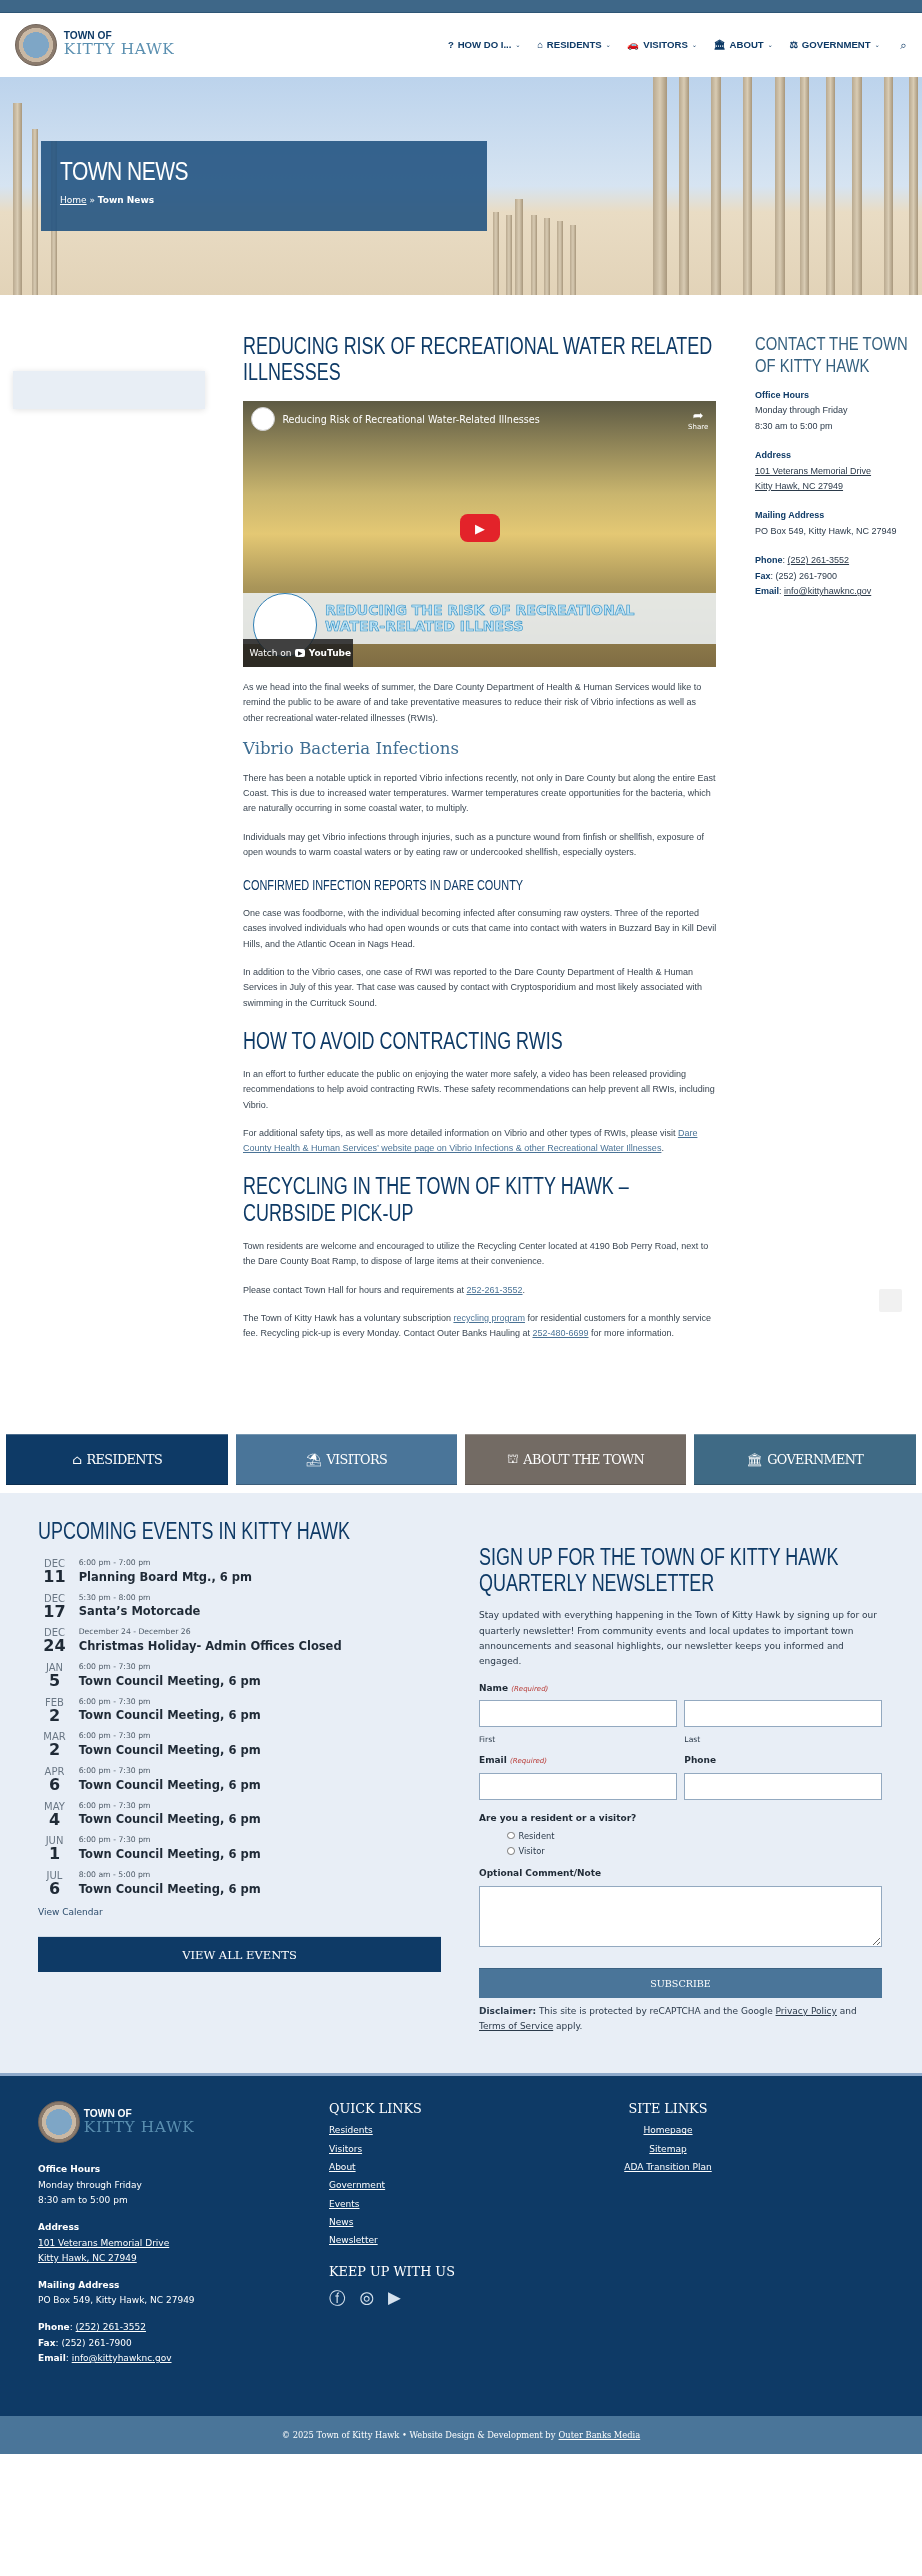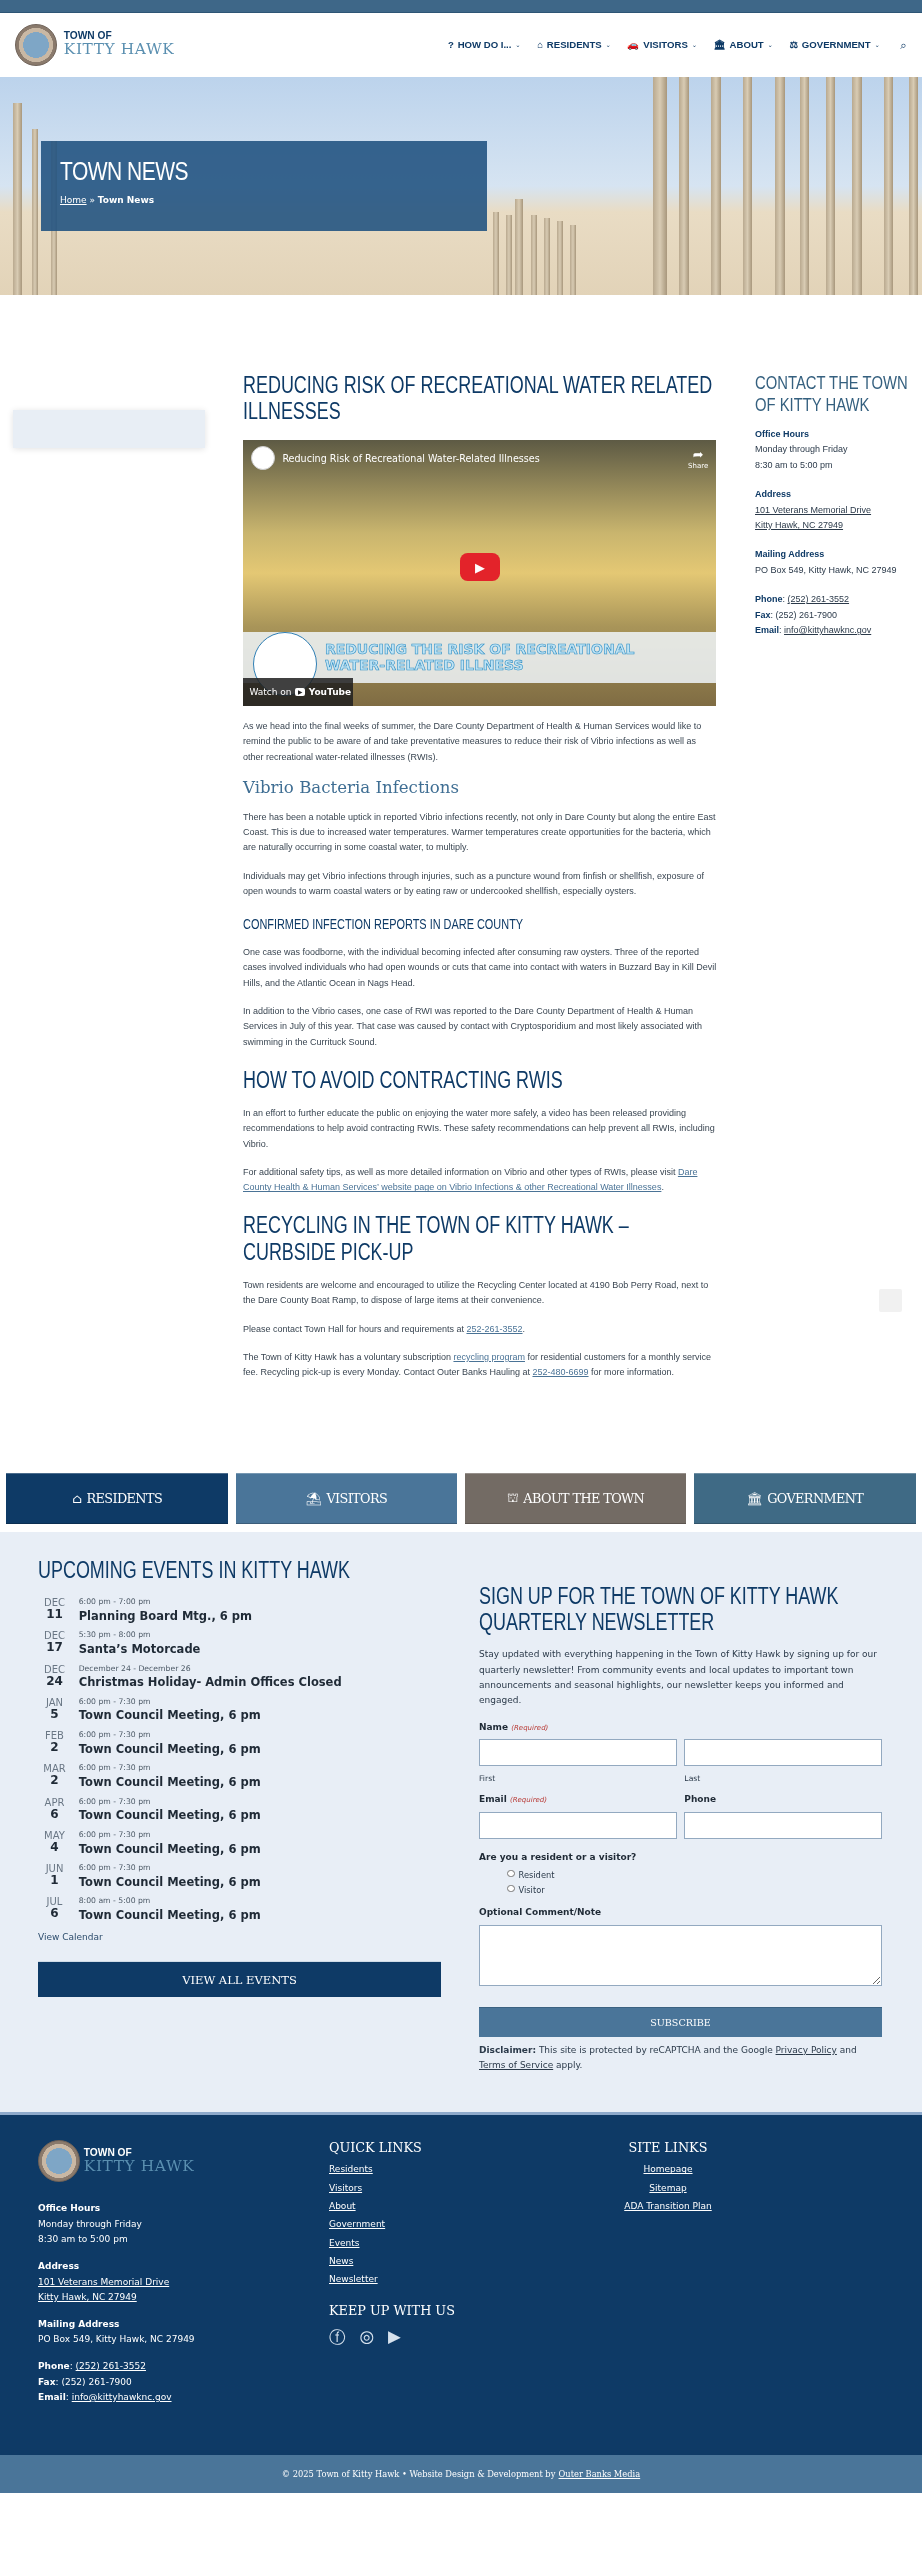--- a/index.html
+++ b/index.html
@@ -17,21 +17,21 @@
   .nav-item .ico { font-size: 9.6px; }
   .search-ico { font-size: 11.5px; color: #0e3a66; margin-left: 3.8px; }
   .hero { position: relative; height: 218px; overflow: hidden;
     background: linear-gradient(180deg, #bcd3ec 0%, #d6e4f2 50%, #e9dcc4 62%, #e2d3b8 100%); }
   .fence { position: absolute; bottom: 0; width: 6.4px; background: linear-gradient(90deg,#b9a98f,#d8cbb3,#a8977c); }
   .hero-box { position: absolute; left: 41px; top: 64px; width: 446px; height: 90px; background: rgba(36,84,130,0.9); padding: 16.6px 19px; }
   .hero-box h1 { font-family: "Liberation Sans", sans-serif; font-weight: normal; color: #fff; font-size: 25.6px; letter-spacing: -0.6px; transform: scaleX(0.82); transform-origin: left; }
   .crumb { margin-top: 9px; color: #fff; font-size: 9px; }
   .crumb a { text-decoration: underline; }
   .crumb b { font-weight: bold; }
-  .layout { display: flex; padding: 38px 0 64px 0; margin-top: 39px; }
+  .layout { display: flex; padding: 38px 0 64px 0; }
   .left-col { width: 243px; padding: 38px 0 0 12.8px; }
   .left-widget { width: 192px; height: 38px; background: #e8eef5; box-shadow: 0 1.3px 6.4px rgba(0,0,0,0.12); }
   .main-col { width: 474px; padding-top: 0; }
   .right-col { width: 205px; padding: 0 12.8px 0 38px; }
   .condensed { font-family: "Liberation Sans", sans-serif; font-weight: normal; text-transform: uppercase; color: #0e3a66; transform: scaleX(0.78); transform-origin: left; white-space: normal; }
   h2.article-title { font-size: 23px; line-height: 1.15; width: 128%; margin-bottom: 15.4px; }
   .video { width: 473px; height: 266px; background: linear-gradient(180deg,#5d5a44 0%,#c9b56e 35%,#e4c874 50%,#a99559 70%,#7f6c43 100%); position: relative; overflow: hidden; padding-left: 28px; }
   .video-top { position: absolute; top: 6.4px; left: 7.7px; right: 7.7px; display: flex; align-items: center; gap: 7.7px; color: #fff; font-size: 9.6px; }
   .vid-logo { width: 24px; height: 24px; border-radius: 50%; background: #fff; border: 1.3px solid #ccc; }
   .share { margin-left: auto; text-align: center; font-size: 7px; }
@@ -52,36 +52,36 @@
   .contact a { text-decoration: underline; }
   .side-btn { position: absolute; left: 879px; top: 1289px; width: 23px; height: 23px; background: #f1f1f1; border-radius: 1.9px; }
   .tiles { display: flex; gap: 7.7px; padding: 15.4px 6.4px 7.7px; }
   .tile { flex: 1; height: 51px; display: flex; align-items: center; justify-content: center; gap: 5.1px; color: #fff; font-family: "DejaVu Serif", serif; font-size: 12.8px; text-transform: uppercase; border-top: 1.9px solid rgba(255,255,255,0.25); border-bottom: 1.9px solid rgba(0,0,0,0.2); cursor: pointer; letter-spacing: -0.6px; }
   .events-band { background: #e8eef6; display: flex; padding: 25.6px 38px 38px; gap: 38px; }
   .events { width: 403px; }
   .events h2 { font-size: 23px; margin-bottom: 12.8px; width: 128%; }
   .event { display: flex; margin-bottom: 7.7px; }
   .ev-date { width: 33px; text-align: center; }
   .ev-mon { font-size: 10px; color: #6a7785; }
-  .ev-day { font-size: 12px; font-weight: bold; color: #1f2a36; line-height: 1; }
+  .ev-day { font-size: 16px; font-weight: bold; color: #1f2a36; line-height: 1; }
   .ev-body { padding-left: 7.7px; }
   .ev-time { font-size: 7.7px; color: #4c5966; }
   .ev-title { font-size: 11.5px; font-weight: bold; color: #1f2a36; margin-top: 2.6px; }
   .view-cal { font-size: 9px; color: #2d4d6d; margin: 10.2px 0 19px; display: block; text-decoration: none; }
   .view-all { width: 403px; height: 36px; background: #0e3a66; color: #fff; font-family: "DejaVu Serif", serif; font-size: 11.5px; display: flex; align-items: center; justify-content: center; border-top: 1.9px solid #d0dbe6; cursor: pointer; }
   .newsletter { width: 403px; padding-top: 25.6px; }
   .newsletter h2 { font-size: 23px; line-height: 1.15; margin-bottom: 11.5px; width: 128%; }
   .newsletter p.intro { font-size: 9px; line-height: 15.4px; color: #2b3a4a; margin-bottom: 12.8px; }
   .flabel { font-size: 9px; font-weight: bold; color: #1f2a36; margin-bottom: 7.7px; }
   .req { color: #b83a35; font-style: italic; font-weight: normal; font-size: 7px; }
   .frow { display: flex; gap: 7.7px; }
   .fcol { flex: 1; }
   .finput { width: 100%; height: 27px; border: 0.6px solid #93a9c0; background: #fff; }
   .fsub { font-size: 7.7px; color: #2b3a4a; margin: 7.7px 0 11.5px; }
-  .radio { display: flex; gap: 3.8px; font-size: 8.3px; margin-bottom: 5.1px; padding-left: 28px; }
+  .radio { display: flex; align-items: center; gap: 3.8px; font-size: 8.3px; margin-bottom: 5.1px; padding-left: 28px; }
   .radio span.c { width: 7.7px; height: 7.7px; border: 0.6px solid #777; border-radius: 50%; background: #fff; }
   textarea.fta { width: 100%; height: 61px; border: 0.6px solid #93a9c0; resize: vertical; }
   .subscribe { width: 100%; height: 29.5px; background: #4a7599; color: #fff; font-family: "DejaVu Serif", serif; font-size: 9.6px; display: flex; align-items: center; justify-content: center; margin-top: 19px; cursor: pointer; border-top: 1.3px solid #3b6282; }
   .disclaimer { font-size: 9px; line-height: 15.4px; margin-top: 6.4px; }
   .disclaimer a { text-decoration: underline; }
   footer { background: #0e3a66; border-top: 3.8px solid #8eaacb; color: #fff; display: flex; padding: 25.6px 38px 38px; gap: 0; }
   .f-col1 { width: 291px; }
   .f-col2 { width: 243px; }
   .f-col3 { width: 192px; text-align: center; }
   .f-logo { display: flex; align-items: center; gap: 3.8px; margin-bottom: 19px; }

